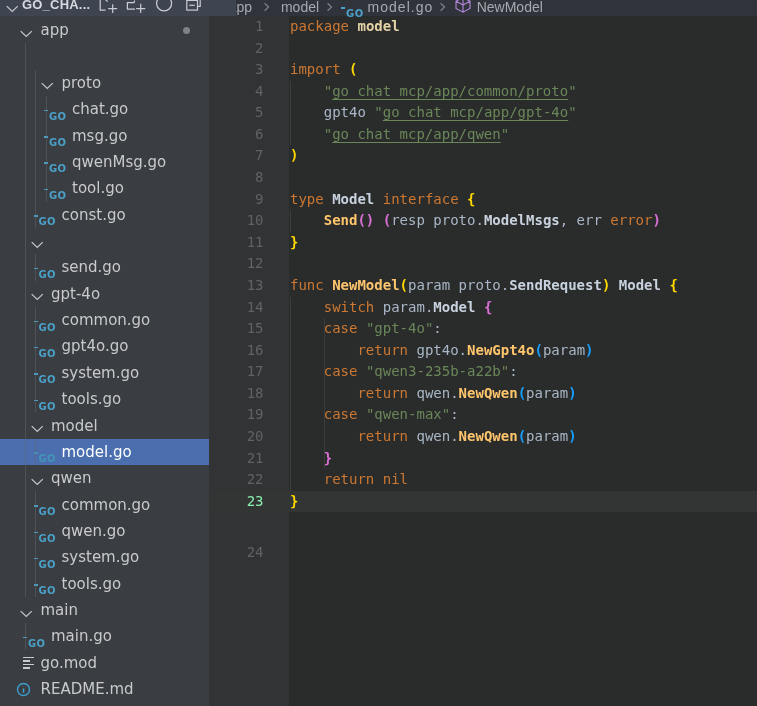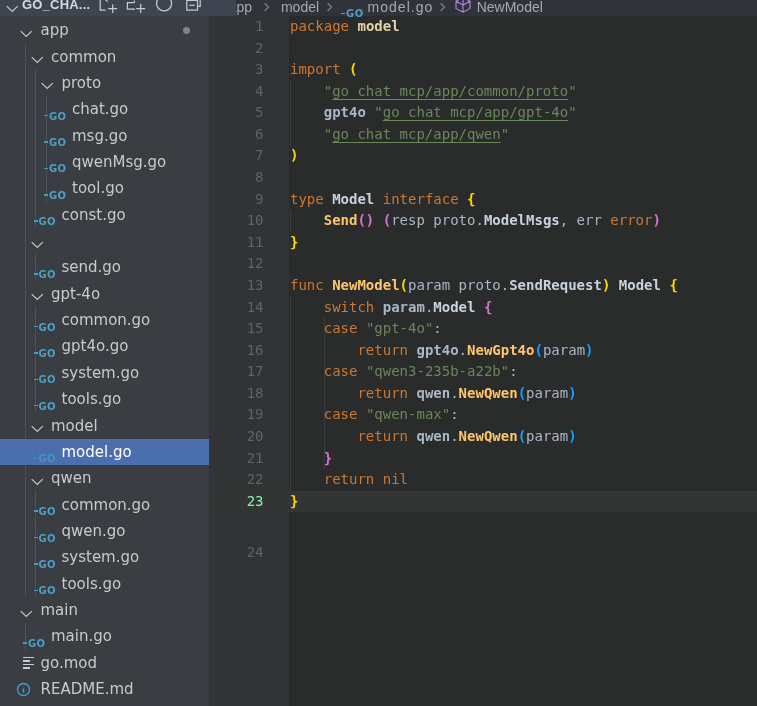--- a/index.html
+++ b/index.html
@@ -18,21 +18,21 @@
         color:#C8CACD;font-size:15px;font-family:"DejaVu Sans",sans-serif;white-space:nowrap;}
   .trow.sel{background:#4B6EAF;color:#FFFFFF;}
   .trow.sel .goicon,.trow.sel .goicon .txt{color:#4495B8;}
   .trow.sel .goicon .dash{background:#4495B8;}
   .tchev{position:absolute;width:13px;height:11px;}
   .tlabel{position:absolute;}
   .ticon{position:absolute;display:flex;align-items:center;}
   .sguide{position:absolute;width:1px;background:rgba(98,102,108,.5);z-index:3;}
   #badge-dot{position:absolute;width:7px;height:7px;border-radius:50%;background:#7F8389;}
   
-  .goicon{display:flex;align-items:center;color:#4BA0C8;margin-top:15px;}
+  .goicon{display:flex;color:#4BA0C8;margin-top:15px;}
   .goicon .dash{width:4px;height:1.4px;background:#4BA0C8;margin-right:1px;margin-top:-2px;}
   .goicon .txt{font-family:"DejaVu Sans",sans-serif;font-weight:bold;font-size:10px;
                letter-spacing:0.4px;line-height:1;}
   
   .gomod{display:flex;flex-direction:column;justify-content:center;gap:2px;}
   .gomod i{display:block;height:1.6px;background:#C9CCD0;}
   
   #editor{position:absolute;left:209px;top:0;right:0;height:706px;background:#2A2B2B;}
   #gutter-bg{position:absolute;left:0;top:15.5px;width:79.5px;bottom:0;background:#313335;}
   #breadcrumbs{position:absolute;left:0;top:0;width:548px;height:15.5px;background:#30333A;
@@ -54,21 +54,21 @@
          font-family:"DejaVu Sans Mono",monospace;font-size:14px;text-align:center;}
   .eguide{position:absolute;width:1px;background:#3A3C3D;}
   
   .tk-kw{color:#CC7832;}
   .tk-fg{color:#A9B7C6;}
   .tk-str{color:#6A8759;}
   .tk-strU{color:#6A8759;text-decoration:underline;text-underline-offset:2.5px;
            text-decoration-thickness:1px;}
   .tk-fn{color:#FFC66D;font-weight:bold;}
   .tk-type{color:#C8D2DE;font-weight:bold;}
-  .tk-pkg{color:#A9B7C6;font-weight:bold;}
+  .tk-pkg{color:#A9B7C6;font-weight:normal;}
   .tk-pkgname{color:#E3D3A6;font-weight:bold;}
   .tk-b0{color:#FFD700;font-weight:bold;}
   .tk-b1{color:#DA70D6;font-weight:bold;}
   .tk-b2{color:#179FFF;font-weight:bold;}
 </style>
 </head>
 <body>
 
 <div id="app">
   <div id="editor">
@@ -172,26 +172,20 @@
       </div>
   </div>
   <div id="sidebar">
     <div id="tree">
         <div class="trow" style="top:1px;height:26.36px">
           <span class="tchev" style="left:20px;top:7.68px"><svg width="12.5" height="11" viewBox="0 0 12.5 11">
               <path d="M0.7 3.1 L6.25 8.4 L11.8 3.1" fill="none" stroke="#C3C6CA" stroke-width="1.3"></path>
             </svg></span>
           <span class="tlabel" style="left:40.5px">app</span>
         </div>
-        <div class="trow" style="top:27.36px;height:26.36px">
-          <span class="tchev" style="left:30.5px;top:7.68px"><svg width="12.5" height="11" viewBox="0 0 12.5 11">
-              <path d="M0.7 3.1 L6.25 8.4 L11.8 3.1" fill="none" stroke="#C3C6CA" stroke-width="1.3"></path>
-            </svg></span>
-          <span class="tlabel" style="left:51px">common</span>
-        </div>
         <div class="trow" style="top:53.72px;height:26.36px">
           <span class="tchev" style="left:41px;top:7.68px"><svg width="12.5" height="11" viewBox="0 0 12.5 11">
               <path d="M0.7 3.1 L6.25 8.4 L11.8 3.1" fill="none" stroke="#C3C6CA" stroke-width="1.3"></path>
             </svg></span>
           <span class="tlabel" style="left:61.5px">proto</span>
         </div>
         <div class="trow" style="top:80.08px;height:26.36px">
           <span class="ticon" style="left:44px;top:0;height:26.36px">
             <span class="goicon ">
               <span class="dash"></span>

